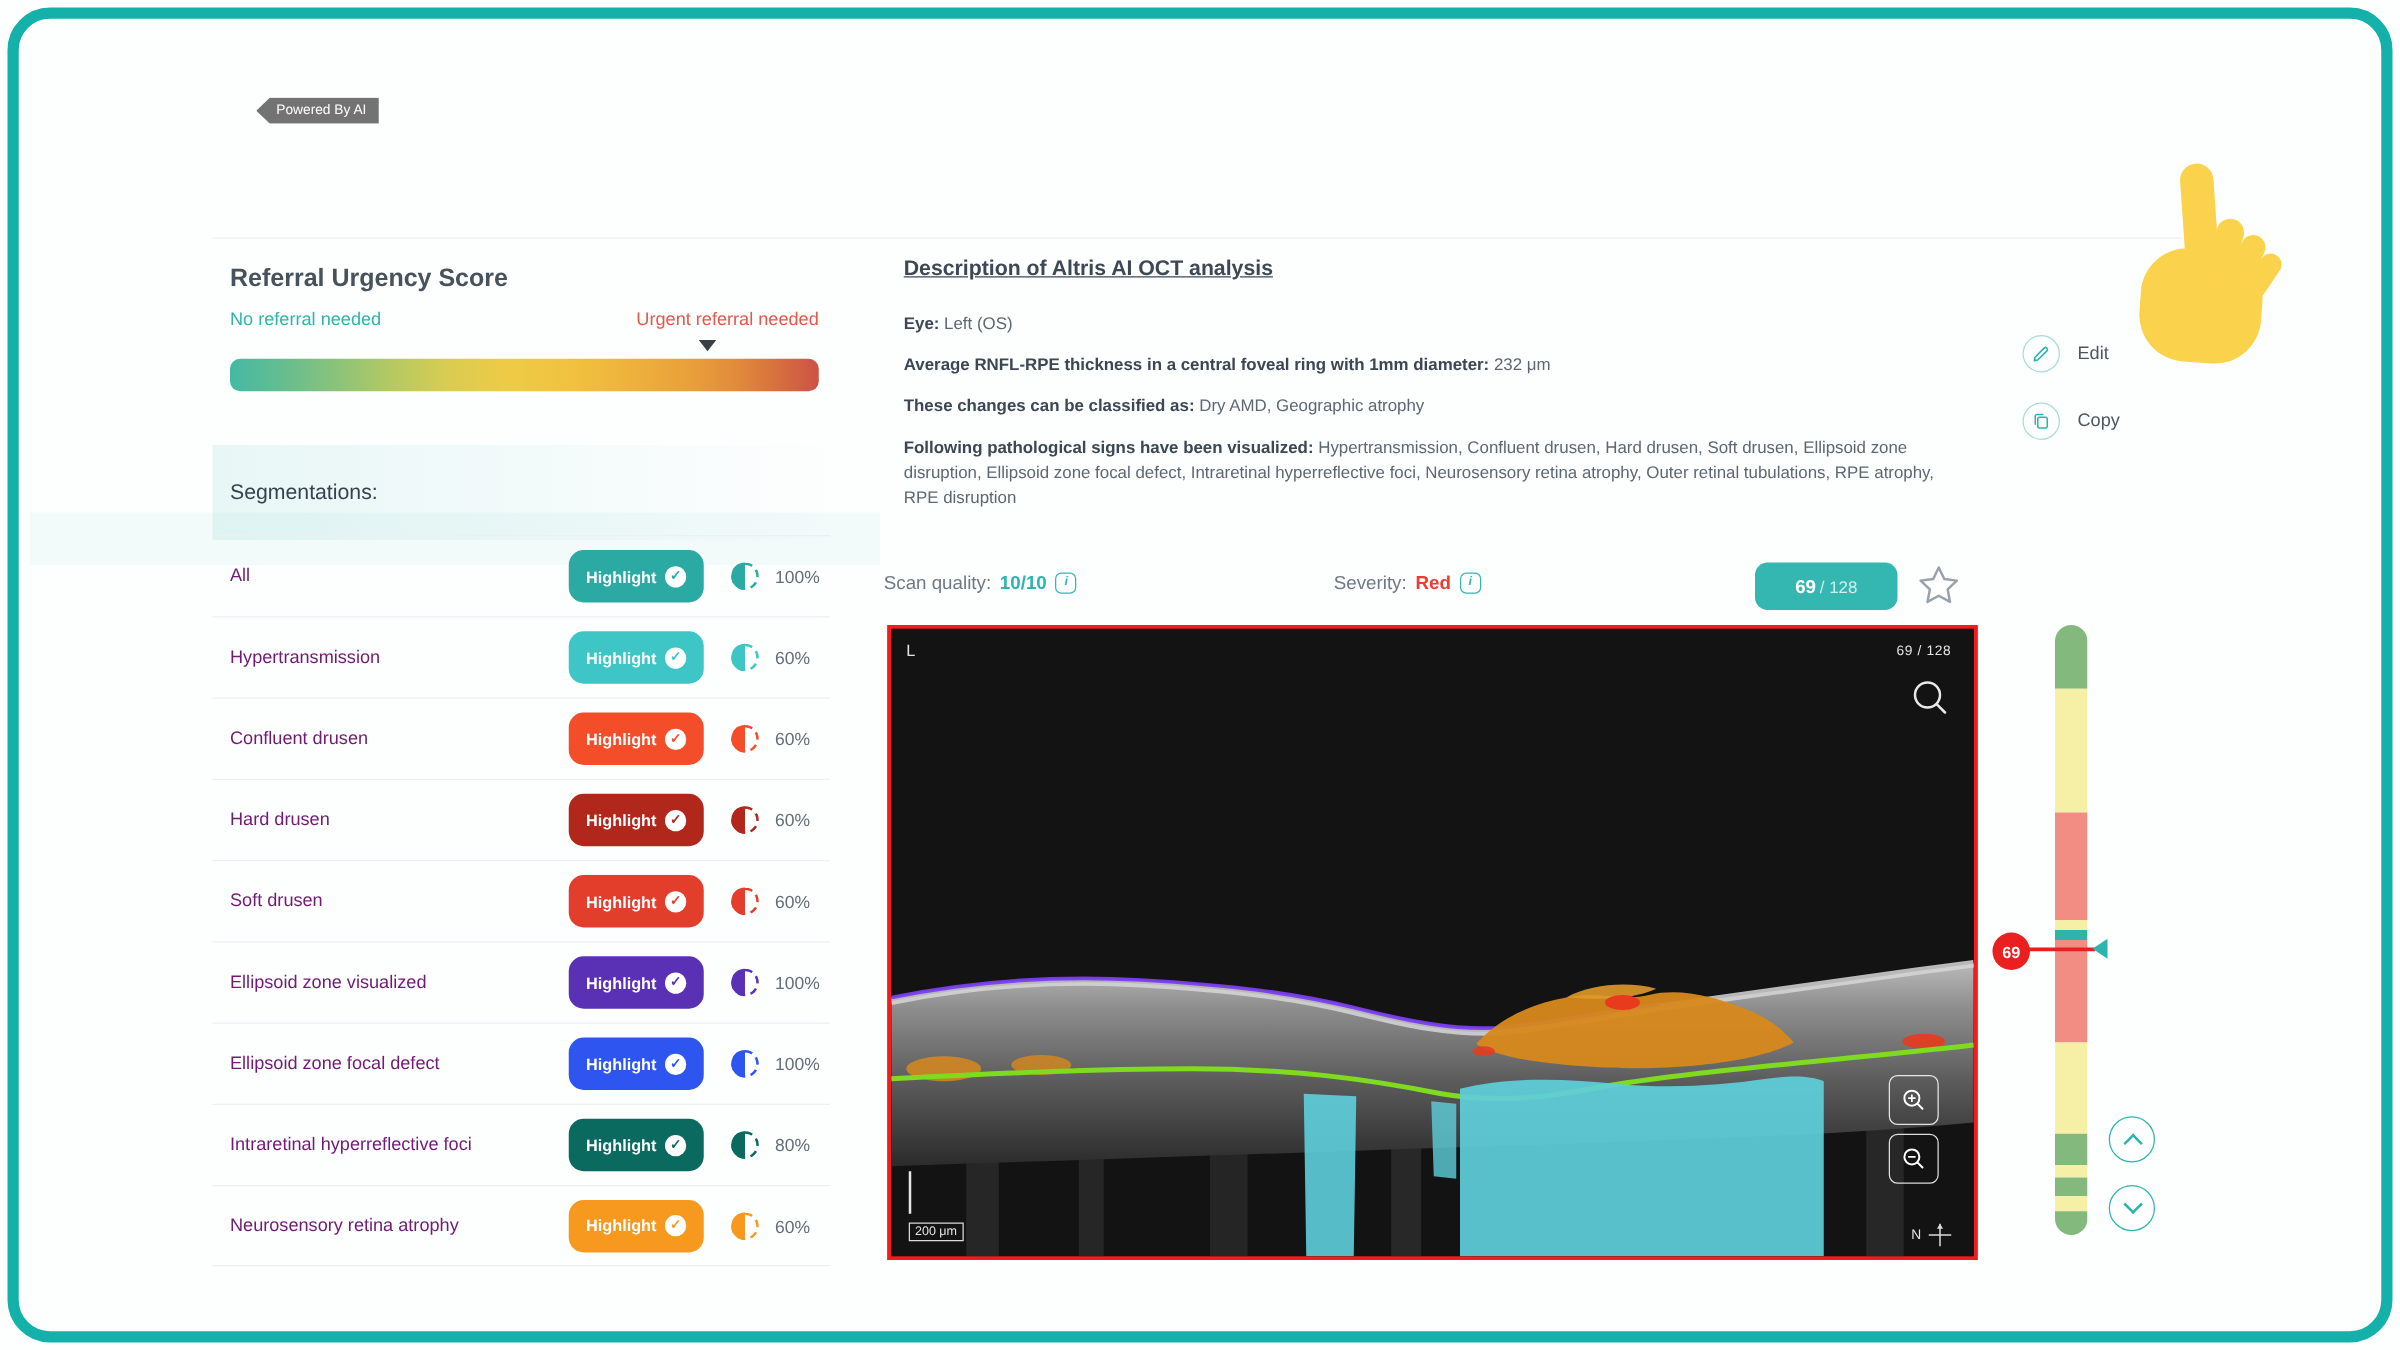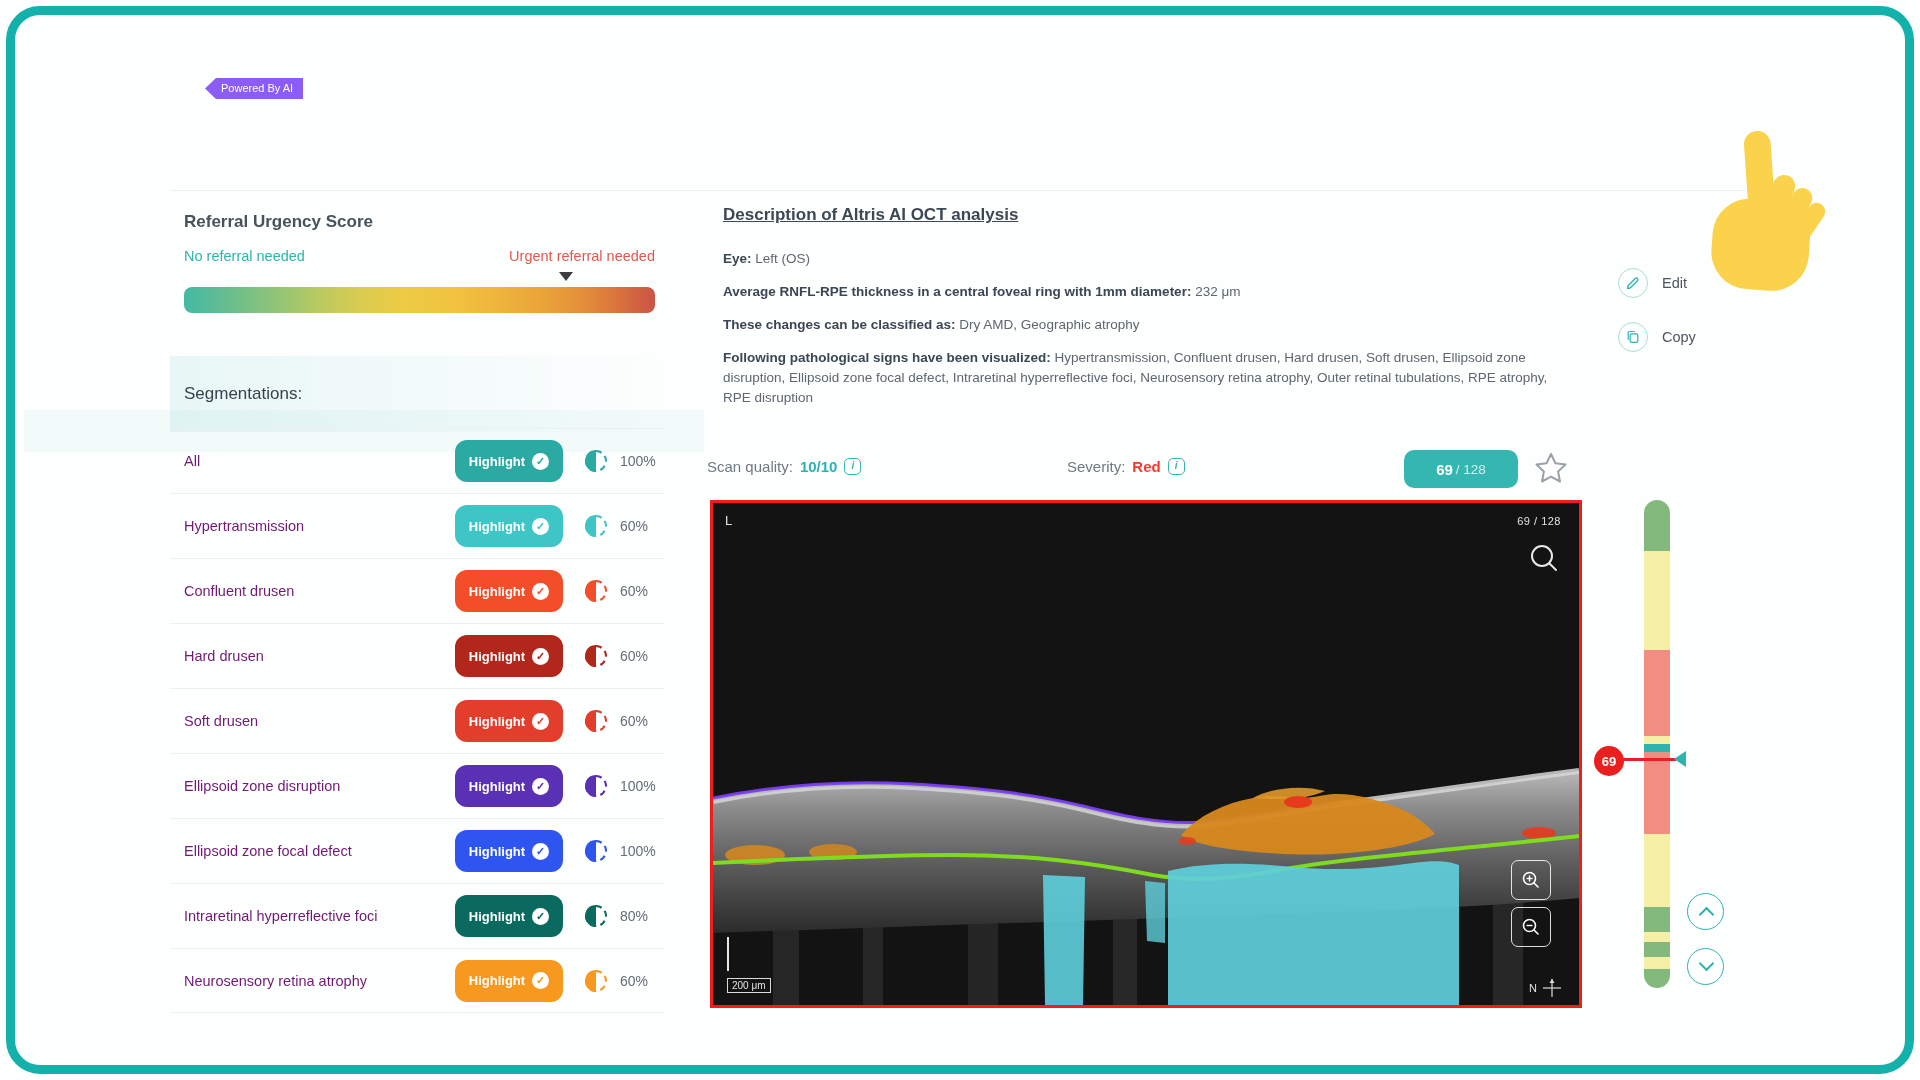--- a/index.html
+++ b/index.html
@@ -8,30 +8,30 @@
 
   
   .frame-border { position:absolute; inset:6px; border:9px solid #14b1ab; border-radius:34px; pointer-events:none; z-index:40; }
 
   
   .tabbar { position:absolute; left:24px; right:24px; top:70px; height:76px; border-bottom:1px solid #e9eeee; background:#fdfefe; }
   .tab { position:absolute; top:32px; transform:translateX(-50%); font-size:15px; font-weight:700; letter-spacing:.4px; color:#5a646e; white-space:nowrap; cursor:pointer; }
   .tab-active-bg { position:absolute; left:6px; top:2px; width:292px; height:73px; background:#e0f3f1; }
   .tab-active-underline { position:absolute; left:6px; top:72px; width:292px; height:4px; background:#2bb5ae; }
   .tab.active { color:#2fb3ac; }
-  .badge { position:absolute; left:205px; top:78px; height:21px; padding:0 10px 0 16px; background:#8b5cf6; color:#fff; font-size:11px; line-height:21px; clip-path:polygon(11px 0, 100% 0, 100% 100%, 11px 100%, 0 50%); z-index:5; white-space:nowrap; }
+  .badge { position:absolute; left:205px; top:78px; height:21px; padding:0 10px 0 16px; background:#737373; color:#fff; font-size:11px; line-height:21px; clip-path:polygon(11px 0, 100% 0, 100% 100%, 11px 100%, 0 50%); z-index:5; white-space:nowrap; }
   .deco { position:absolute; height:19px; z-index:1; }
   .deco.gray { left:520px; top:82px; width:122px; background:#e9eeee; clip-path:polygon(12px 0,100% 0,100% 100%,12px 100%,0 50%); }
   .deco.teal-mid { left:1233px; top:80px; width:186px; background:#d7f0ee; clip-path:polygon(14px 0,100% 0,100% 100%,14px 100%,0 50%); }
   .deco.teal-right { left:1768px; top:80px; width:122px; background:#d7f0ee; }
 
   .content-divider { position:absolute; left:170px; top:190px; width:1576px; height:1px; background:#edf1f1; }
 
   
-  .ru-title { position:absolute; left:184px; top:212px; font-size:17px; font-weight:700; color:#47525c; }
+  .ru-title { position:absolute; left:184px; top:212px; font-size:20px; font-weight:700; color:#47525c; }
   .ru-min { position:absolute; left:184px; top:248px; font-size:14.5px; color:#2eb5a9; }
   .ru-max { position:absolute; left:655px; top:248px; transform:translateX(-100%); font-size:14.5px; color:#e3584b; }
   .ru-barwrap { position:absolute; left:184px; top:272px; width:471px; height:44px; }
   .ru-bar { position:absolute; left:0; top:15px; width:471px; height:26px; border-radius:8px;
     background:linear-gradient(90deg,#44b9a4 0%,#66bd90 9%,#8ac37a 18%,#b3c963 27%,#d9cc52 37%,#eecb45 47%,#f1c33f 57%,#eeb43c 67%,#eaa23a 77%,#e28b3b 86%,#d76f3e 93%,#cb5345 100%); }
   .ru-marker { position:absolute; top:0; width:0; height:0; border-left:7px solid transparent; border-right:7px solid transparent; border-top:9px solid #3a3f44; transform:translateX(-50%); }
 
   
   .seg-band { position:absolute; left:170px; top:356px; width:498px; height:76px; background:linear-gradient(90deg, rgba(43,181,174,.10), rgba(43,181,174,0)); }
   .seg-title { position:absolute; left:184px; top:384px; font-size:17px; font-weight:400; color:#37424e; }
@@ -170,21 +170,21 @@
           <span>Highlight</span>
           <span class="hl-check" style="color: rgb(226, 62, 43);">✓</span>
         </button>
       <span class="opacity-icon">
           <span class="half-ring" style="border-color: rgb(226, 62, 43);"></span>
           <span class="half-fill" style="background: rgb(226, 62, 43);"></span>
         </span>
       <span class="seg-pct">60%</span>
     </div>
     <div class="seg-row">
-      <span class="seg-label">Ellipsoid zone disruption</span>
+      <span class="seg-label">Ellipsoid zone visualized</span>
       <button class="hl-btn" style="background: rgb(90, 48, 181);">
           <span>Highlight</span>
           <span class="hl-check" style="color: rgb(90, 48, 181);">✓</span>
         </button>
       <span class="opacity-icon">
           <span class="half-ring" style="border-color: rgb(90, 48, 181);"></span>
           <span class="half-fill" style="background: rgb(90, 48, 181);"></span>
         </span>
       <span class="seg-pct">100%</span>
     </div>

